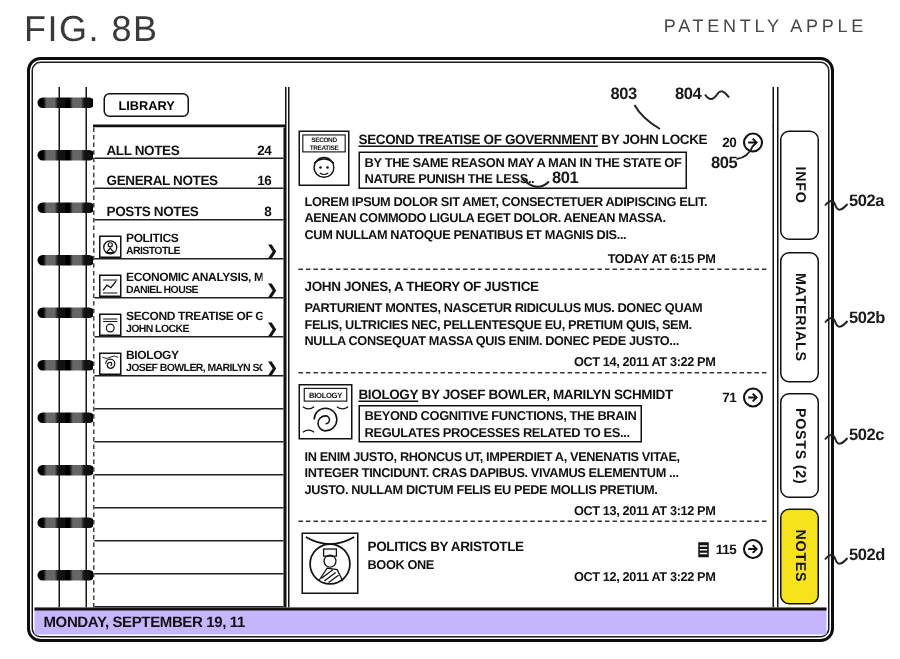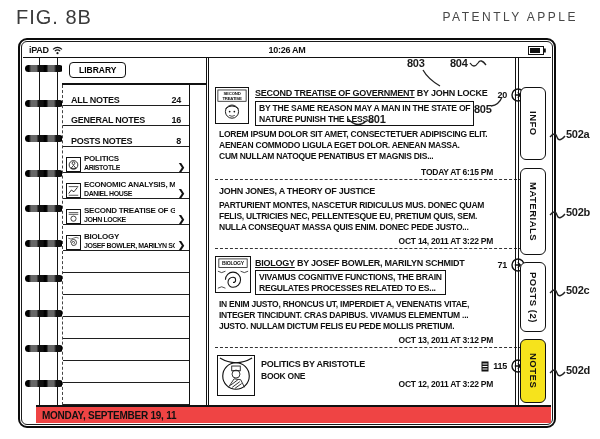--- a/index.html
+++ b/index.html
@@ -1,37 +1,37 @@
 <!DOCTYPE html>
 <html><head>
 <meta charset="utf-8">
 <style>
   * { margin:0; padding:0; box-sizing:border-box; }
   html,body { width:600px; height:439px; background:#fff; overflow:hidden;
     font-family:"Liberation Sans", sans-serif; color:#111; }
   .page { position:absolute; inset:0; width:600px; height:439px; }
 
-  .fig-label { position:absolute; left:16px; top:6px; font-size:20px; letter-spacing:1px; color:#3a3a3a;text-align:center; }
+  .fig-label { position:absolute; left:16px; top:6px; font-size:24px; letter-spacing:1px; color:#3a3a3a;text-align:center; }
   .brand { position:absolute; right:22px; top:10px; font-size:12px; letter-spacing:2.5px; color:#474747; }
 
   .ipad { position:absolute; left:18px; top:38px; width:538px; height:390px;
     border:2.5px solid #0c0c0c; border-radius:9px; background:#fff; }
   .ipad-inner { position:absolute; inset:1px; border:1px solid #1a1a1a; border-radius:6px; }
   .screen { position:absolute; inset:3px; letter-spacing:-0.25px; }
 
   
   .statusbar { position:absolute; left:0; right:0; top:0; height:15px;
     border-bottom:1.5px solid #111; display:flex; align-items:center; font-size:9px; font-weight:bold; }
   .sb-left { display:flex; align-items:center; gap:3px; padding-left:6px; }
   .sb-time { position:absolute; left:0; right:0; text-align:center; }
   .sb-batt { margin-left:auto; padding-right:5px; display:flex; align-items:center; }
 
   
   .footerbar { position:absolute; left:0; right:0; bottom:0; height:18px; border-top:2px solid #111;
-    font-size:10px; font-weight:600; line-height:17px; padding-left:6px; background:#ef4444; z-index:6;margin-left:13px; }
+    font-size:10px; font-weight:600; line-height:17px; padding-left:6px; background:#c4b5fd; z-index:6; }
 
   
   .rail { position:absolute; top:15px; bottom:18px; width:0; border-left:1.5px solid #161616; }
   .ring { position:absolute; left:2px; width:38px; height:7px; border-radius:3.5px;
     background:linear-gradient(90deg,#000 0 10%,#666 16% 30%,#111 36% 48%,#000 50% 56%,#666 62% 76%,#111 82% 92%,#000 95%); }
 
   
   .hdr { position:absolute; left:39px; width:453px; top:15px; height:27px; border-bottom:2px solid #111; background:#fff; }
   .lib-btn { position:absolute; left:7px; top:4px; border:1.5px solid #111; border-radius:4px;
     font-size:8.5px; font-weight:bold; padding:2px 9px; background:#fff; }
@@ -47,21 +47,21 @@
   .srow.book { height:26px; font-size:8px; padding:0 3px; gap:3px; }
   .bk-txt { line-height:9px; white-space:nowrap; overflow:hidden; }
   .bk-title { font-weight:bold; font-size:8px; }
   .bk-author { font-size:7px; font-weight:600; letter-spacing:-0.4px; }
   .chev { margin-left:auto; font-size:9px; font-weight:bold; padding-right:1px; }
   .srow.empty { height:22px; }
   .cover { flex:0 0 auto; width:15px; height:15px; border:1px solid #111; display:block; }
 
   
   .main { position:absolute; left:167px; width:325px; top:15px; bottom:18px;
-    border-left:3px double #111; background:#fff;margin-left:16px; }
+    border-left:3px double #111; background:#fff; }
   .m-abs { position:absolute; }
   .note-title { font-size:9px; font-weight:bold; white-space:nowrap; }
   .u { text-decoration:underline; }
   .byline { font-weight:600; }
   .qbox { position:absolute; border:1.5px solid #111; padding:1px 3px; font-size:8.6px; font-weight:600;
     line-height:10.5px; white-space:nowrap; background:#fff; }
   .body { font-size:8.5px; font-weight:600; line-height:11px; white-space:nowrap; }
   .tsrow { position:absolute; left:6px; right:4px; height:13px; border-bottom:1.2px dashed #333;
     font-size:8.5px; font-weight:bold; text-align:right; padding-right:34px; }
   .tsrow.noline { border-bottom:none; }
@@ -86,37 +86,20 @@
 
 <div class="page">
 
   <div class="fig-label">FIG. 8B</div>
   <div class="brand">PATENTLY APPLE</div>
 
   <div class="ipad">
     <div class="ipad-inner"></div>
     <div class="screen">
 
-      <div class="statusbar">
-        <div class="sb-left">
-          <span>iPAD</span>
-          <svg width="11" height="9" viewBox="0 0 11 9">
-            <path d="M1 3.4 Q5.5 -0.8 10 3.4 M2.8 5.2 Q5.5 2.7 8.2 5.2" fill="none" stroke="#111" stroke-width="1.1"></path>
-            <circle cx="5.5" cy="7.2" r="1.1" fill="#111"></circle>
-          </svg>
-        </div>
-        <div class="sb-time">10:26 AM</div>
-        <div class="sb-batt">
-          <svg width="18" height="9" viewBox="0 0 18 9">
-            <rect x="0.5" y="0.5" width="15" height="8" fill="none" stroke="#111" stroke-width="1"></rect>
-            <rect x="2" y="2" width="10" height="5" fill="#111"></rect>
-            <rect x="16" y="2.5" width="1.8" height="4" fill="#111"></rect>
-          </svg>
-        </div>
-      </div>
 
       <div class="rail" style="left:16px"></div>
       <div class="rail" style="left:34px"></div>
       <div>
         <div class="ring" style="top:22px"></div>
           <div class="ring" style="top:57px"></div>
         <div class="ring" style="top:92px"></div>
           <div class="ring" style="top:127px"></div>
         <div class="ring" style="top:162px"></div>
           <div class="ring" style="top:197px"></div>
@@ -263,21 +246,21 @@
             <span class="u">BIOLOGY</span><span class="byline"> BY JOSEF BOWLER, MARILYN SCHMIDT</span>
           </div>
           <div class="cgrp" style="top:200px">
             <span>71</span>
             <svg width="14" height="14" viewBox="0 0 14 14">
               <circle cx="7" cy="7" r="6" fill="none" stroke="#111" stroke-width="1.4"></circle>
               <path d="M3.8 7 h5.2 M6.8 4.4 L9.4 7 L6.8 9.6" fill="none" stroke="#111" stroke-width="1.3"></path>
             </svg>
           </div>
           <div class="qbox" style="left:46px;top:212px">
-            <div>VIVAMUS COGNITIVE FUNCTIONS, THE BRAIN</div>
+            <div>BEYOND COGNITIVE FUNCTIONS, THE BRAIN</div>
             <div>REGULATES PROCESSES RELATED TO ES...</div>
           </div>
           <div class="m-abs body" style="left:10px;top:241px">
             <div>IN ENIM JUSTO, RHONCUS UT, IMPERDIET A, VENENATIS VITAE,</div>
             <div>INTEGER TINCIDUNT. CRAS DAPIBUS. VIVAMUS ELEMENTUM ...</div>
             <div>JUSTO. NULLAM DICTUM FELIS EU PEDE MOLLIS PRETIUM.</div>
           </div>
           <div class="tsrow" style="top:277px">OCT 13, 2011 AT 3:12 PM</div>
         </div>
 

